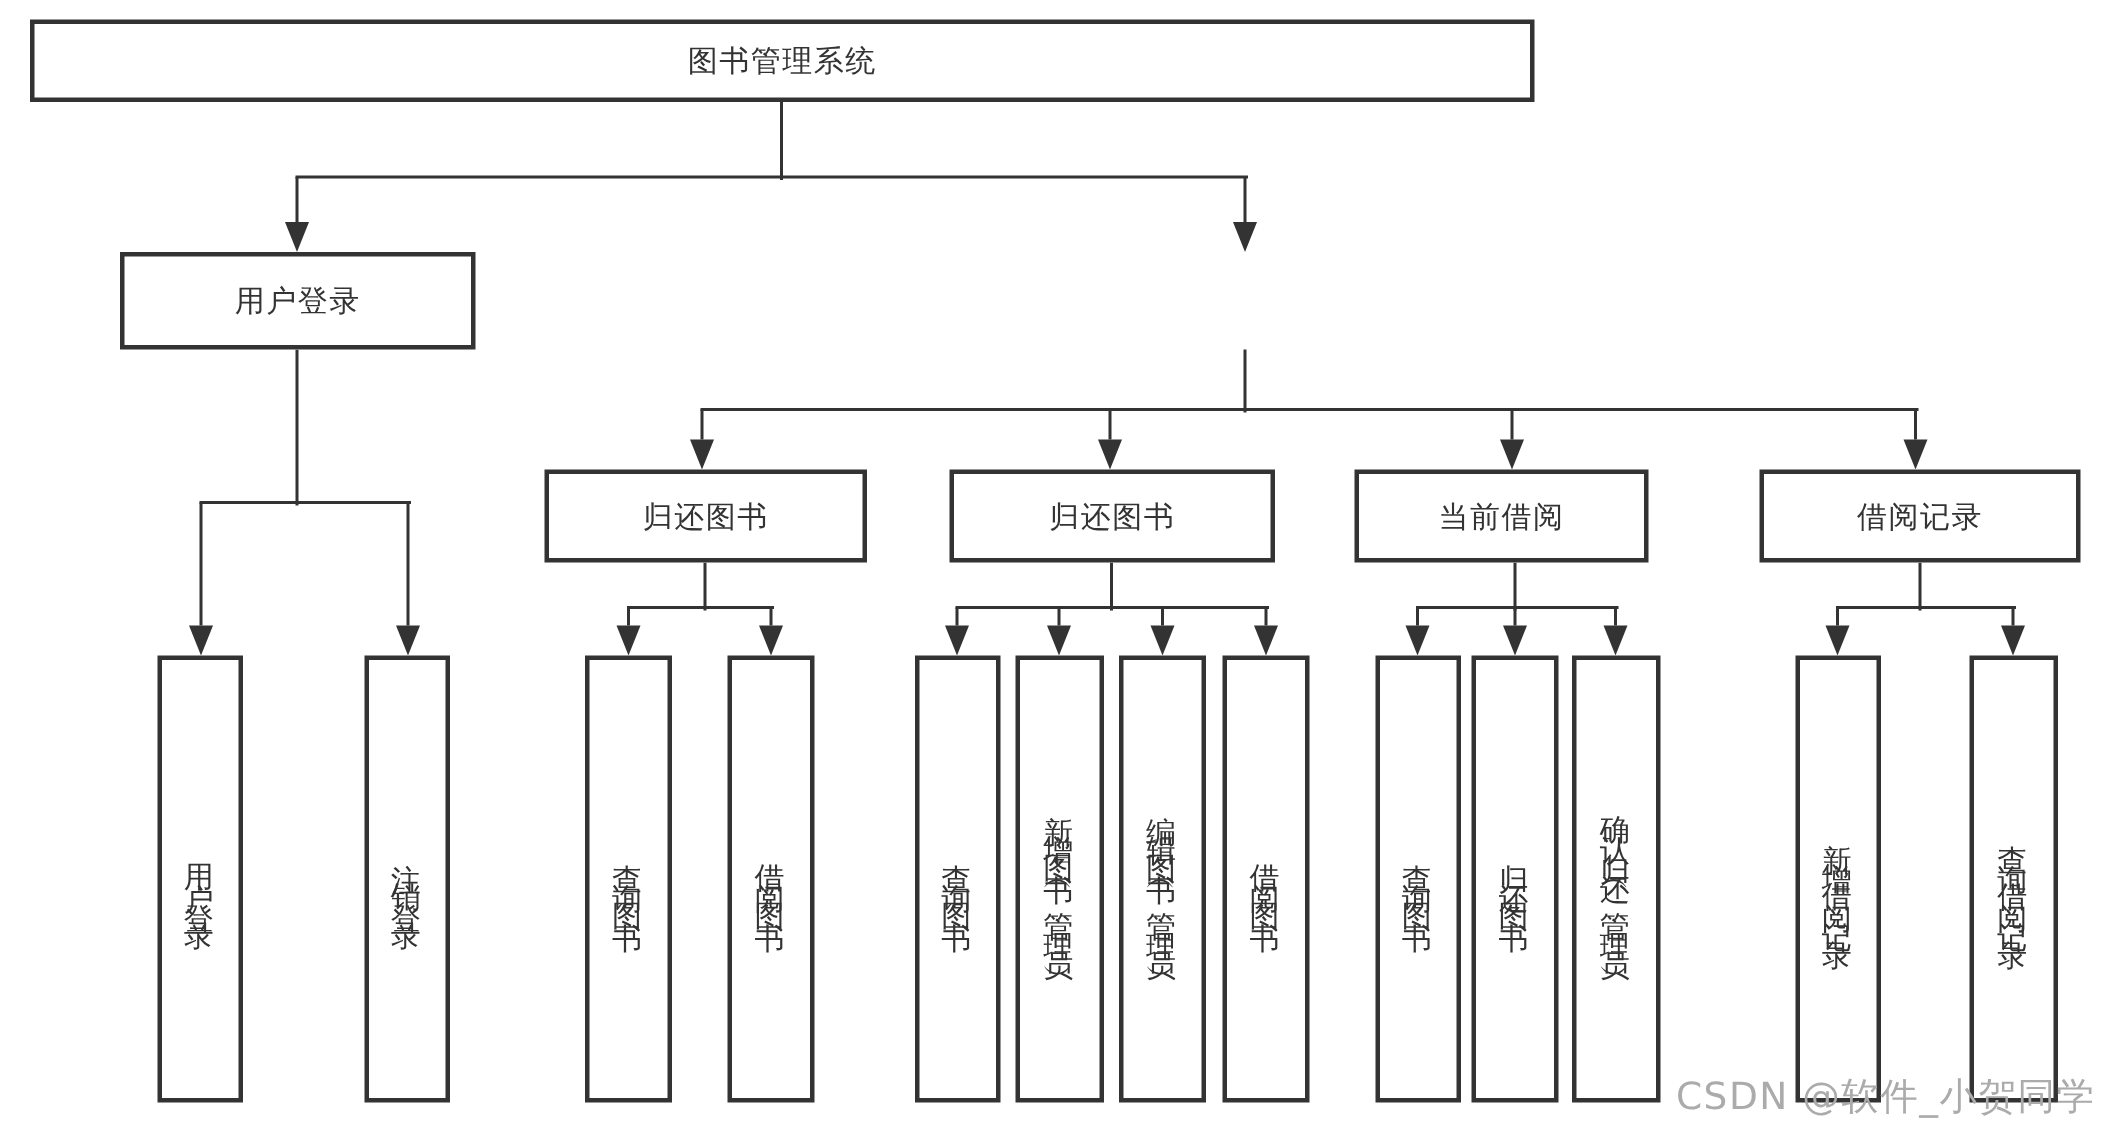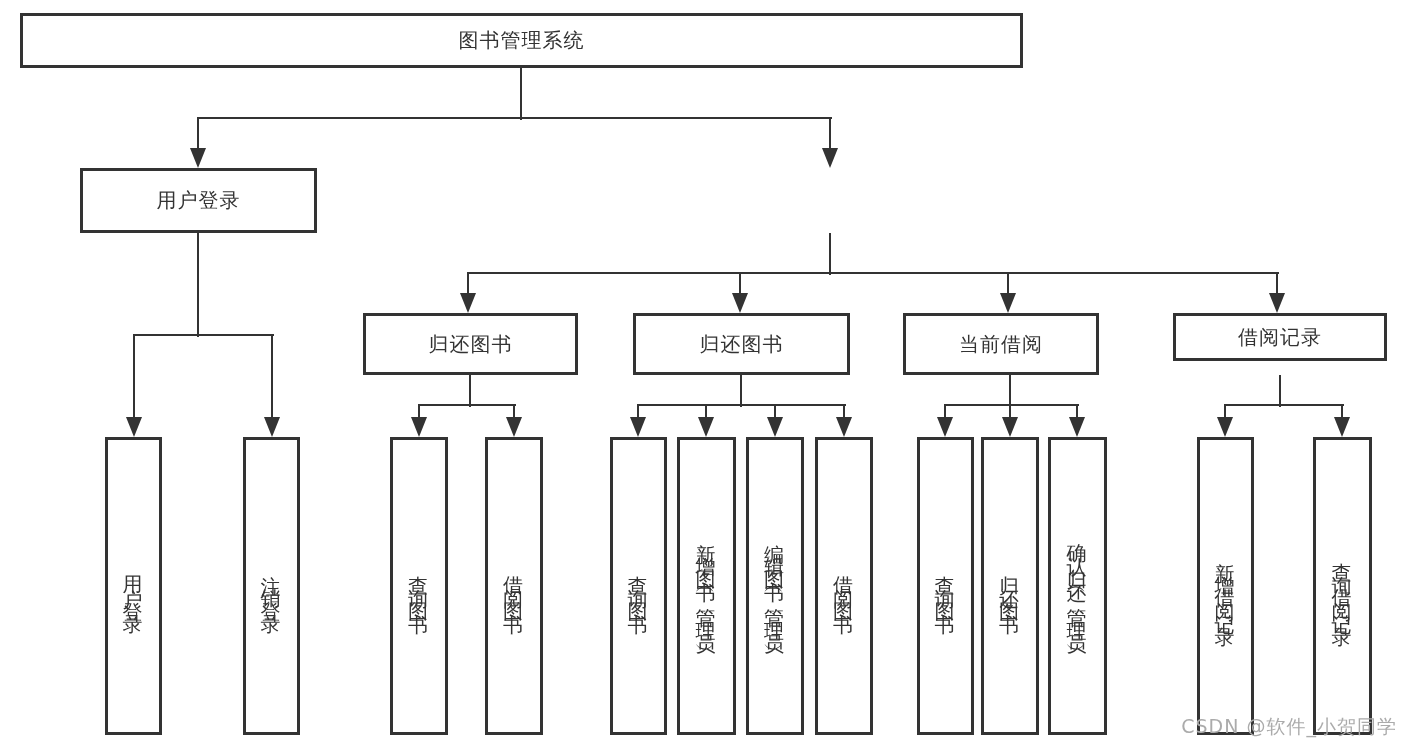--- a/index.html
+++ b/index.html
@@ -43,21 +43,21 @@
     position:absolute;
     width:0;height:0;
     border-left:8px solid transparent;
     border-right:8px solid transparent;
     border-top:20px solid var(--line);
   }
   .watermark{
     position:absolute;
     right:8px;
     top:714px;
-    font-size:19px;
+    font-size:25px;
     letter-spacing:1px;
     color:var(--wm);
     z-index:50;
     white-space:nowrap;
   }
 </style>
 </head>
 <body>
 
 <div id="canvas">
@@ -122,21 +122,21 @@
     </div>
     <div class="node" style="left: 363px; top: 313px; width: 215px; height: 62px;">
       <span>归还图书</span>
     </div>
     <div class="node" style="left: 633px; top: 313px; width: 217px; height: 62px;">
       <span>归还图书</span>
     </div>
     <div class="node" style="left: 903px; top: 313px; width: 196px; height: 62px;">
       <span>当前借阅</span>
     </div>
-    <div class="node" style="left: 1173px; top: 313px; width: 214px; height: 48px;">
+    <div class="node" style="left: 1173px; top: 313px; width: 214px; height: 62px;">
       <span>借阅记录</span>
     </div>
     <div class="node vertical" style="left: 105px; top: 437px; width: 57px; height: 298px;">
       <span>用户登录</span>
     </div>
     <div class="node vertical" style="left: 243px; top: 437px; width: 57px; height: 298px;">
       <span>注销登录</span>
     </div>
     <div class="node vertical" style="left: 390px; top: 437px; width: 58px; height: 298px;">
       <span>查询图书</span>

